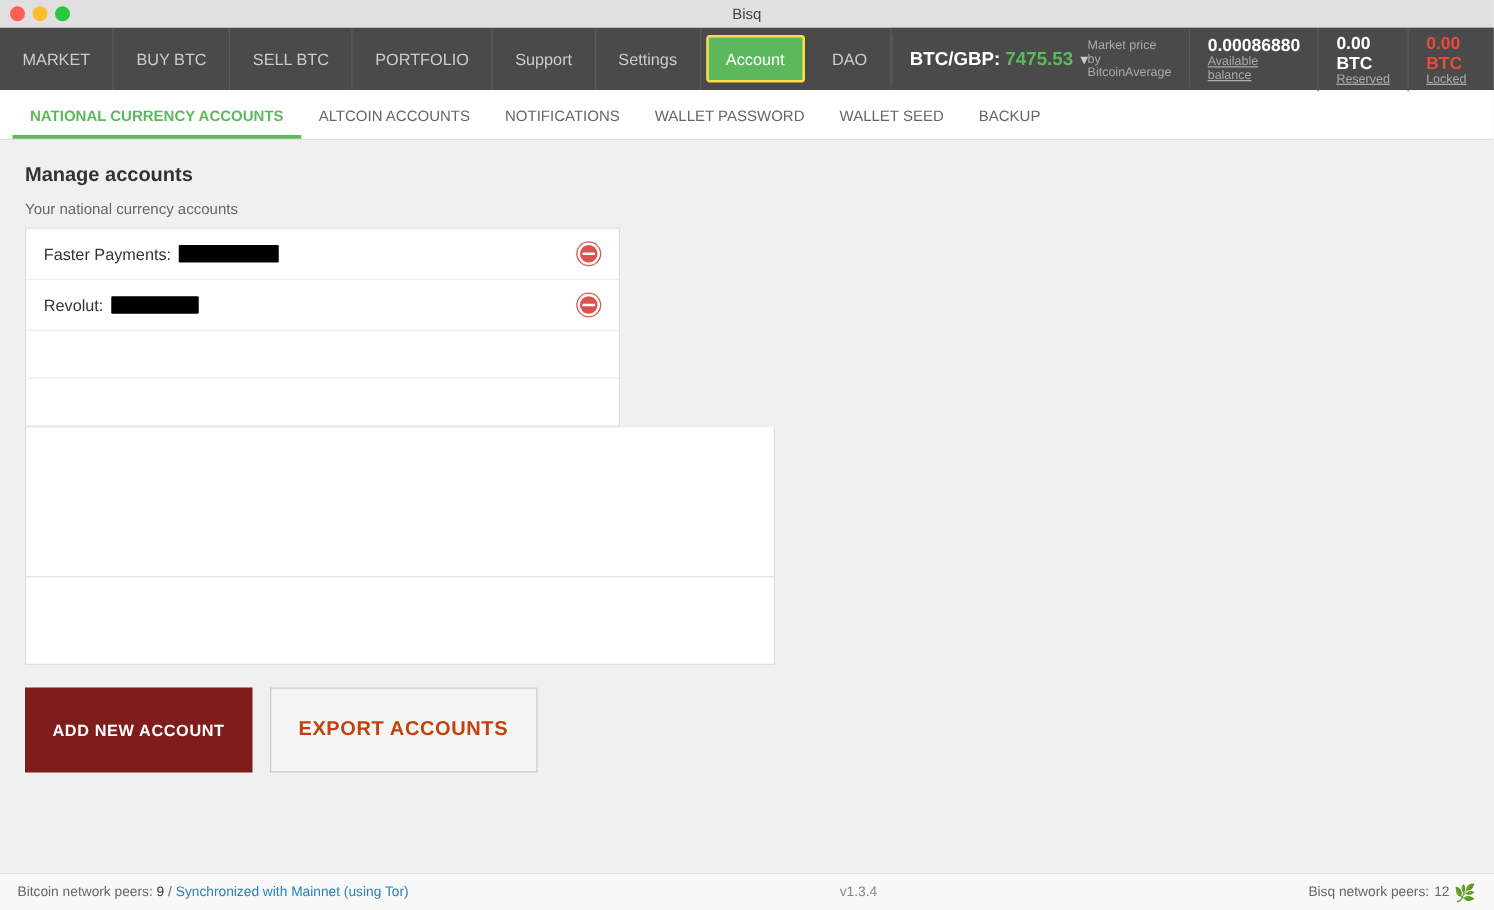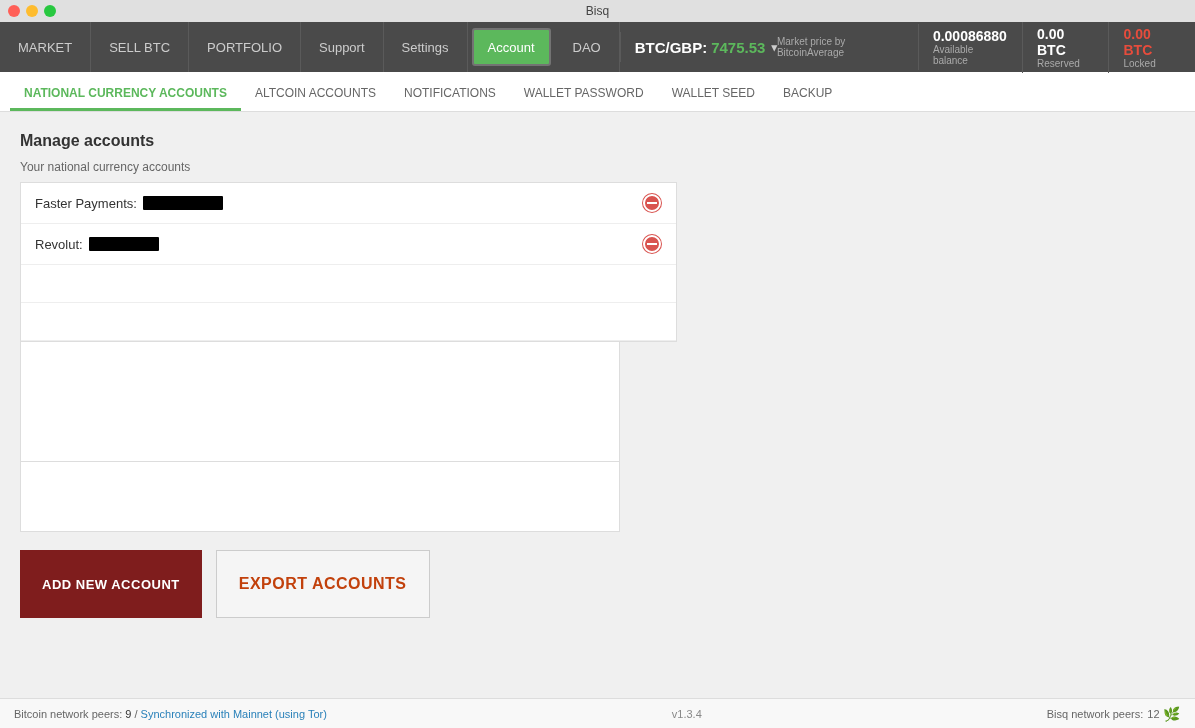--- a/index.html
+++ b/index.html
@@ -42,21 +42,21 @@
       padding: 16px 18px;
       display: flex;
       align-items: center;
       cursor: pointer;
       border-right: 1px solid #5a5a5a;
       white-space: nowrap;
     }
     .nav-item.active {
       background: #5cb85c;
       color: #fff;
-      border: 2px solid #737373;
+      border: 2px solid #fde047;
       border-radius: 3px;
       margin: 6px 4px;
       padding: 0 14px;
     }
     .nav-spacer { flex: 1; }
     .nav-right {
       display: flex;
       align-items: center;
       background: #4a4a4a;
     }
@@ -70,21 +70,21 @@
     .price-main { font-size: 15px; font-weight: bold; color: #fff; display: flex; align-items: center; gap: 4px; }
     .price-sub { font-size: 10px; color: #aaa; }
     .balance-block {
       padding: 4px 14px;
       border-left: 1px solid #5a5a5a;
       display: flex;
       flex-direction: column;
       justify-content: center;
     }
     .balance-val { font-size: 14px; font-weight: bold; color: #fff; }
-    .balance-label { font-size: 10px; color: #aaa; }
+    .balance-label { font-size: 10px; color: #aaa; text-decoration: underline; }
     .balance-val.reserved { color: #fff; }
     .balance-val.locked { color: #e74c3c; }
 
     
     .tabs {
       background: #fff;
       display: flex;
       align-items: flex-end;
       border-bottom: 1px solid #ddd;
       padding: 0 10px;
@@ -117,21 +117,21 @@
       margin-bottom: 10px;
     }
     .section-sub {
       font-size: 12px;
       color: #666;
       margin-bottom: 8px;
     }
     .accounts-container {
       background: #fff;
       border: 1px solid #ddd;
-      width: 657px;
+      width: 476px;
       margin-bottom: 0;
     }
     .account-row {
       display: flex;
       align-items: center;
       padding: 10px 14px;
       border-bottom: 1px solid #eee;
       min-height: 40px;
     }
     .account-row:last-child { border-bottom: none; }
@@ -225,20 +225,21 @@
   <div class="title-bar-buttons">
     <div class="tb-btn tb-close"></div>
     <div class="tb-btn tb-min"></div>
     <div class="tb-btn tb-max"></div>
   </div>
   <span class="title-bar-title">Bisq</span>
 </div>
 
 <div class="nav-bar">
   <div class="nav-item">MARKET</div>
+  <div class="nav-item">BUY BTC</div>
   <div class="nav-item">SELL BTC</div>
   <div class="nav-item">PORTFOLIO</div>
   <div class="nav-item">Support</div>
   <div class="nav-item">Settings</div>
   <div class="nav-item active">Account</div>
   <div class="nav-item">DAO</div>
   <div class="nav-spacer"></div>
   <div class="nav-right">
     <div class="price-block">
       <div class="price-main">

